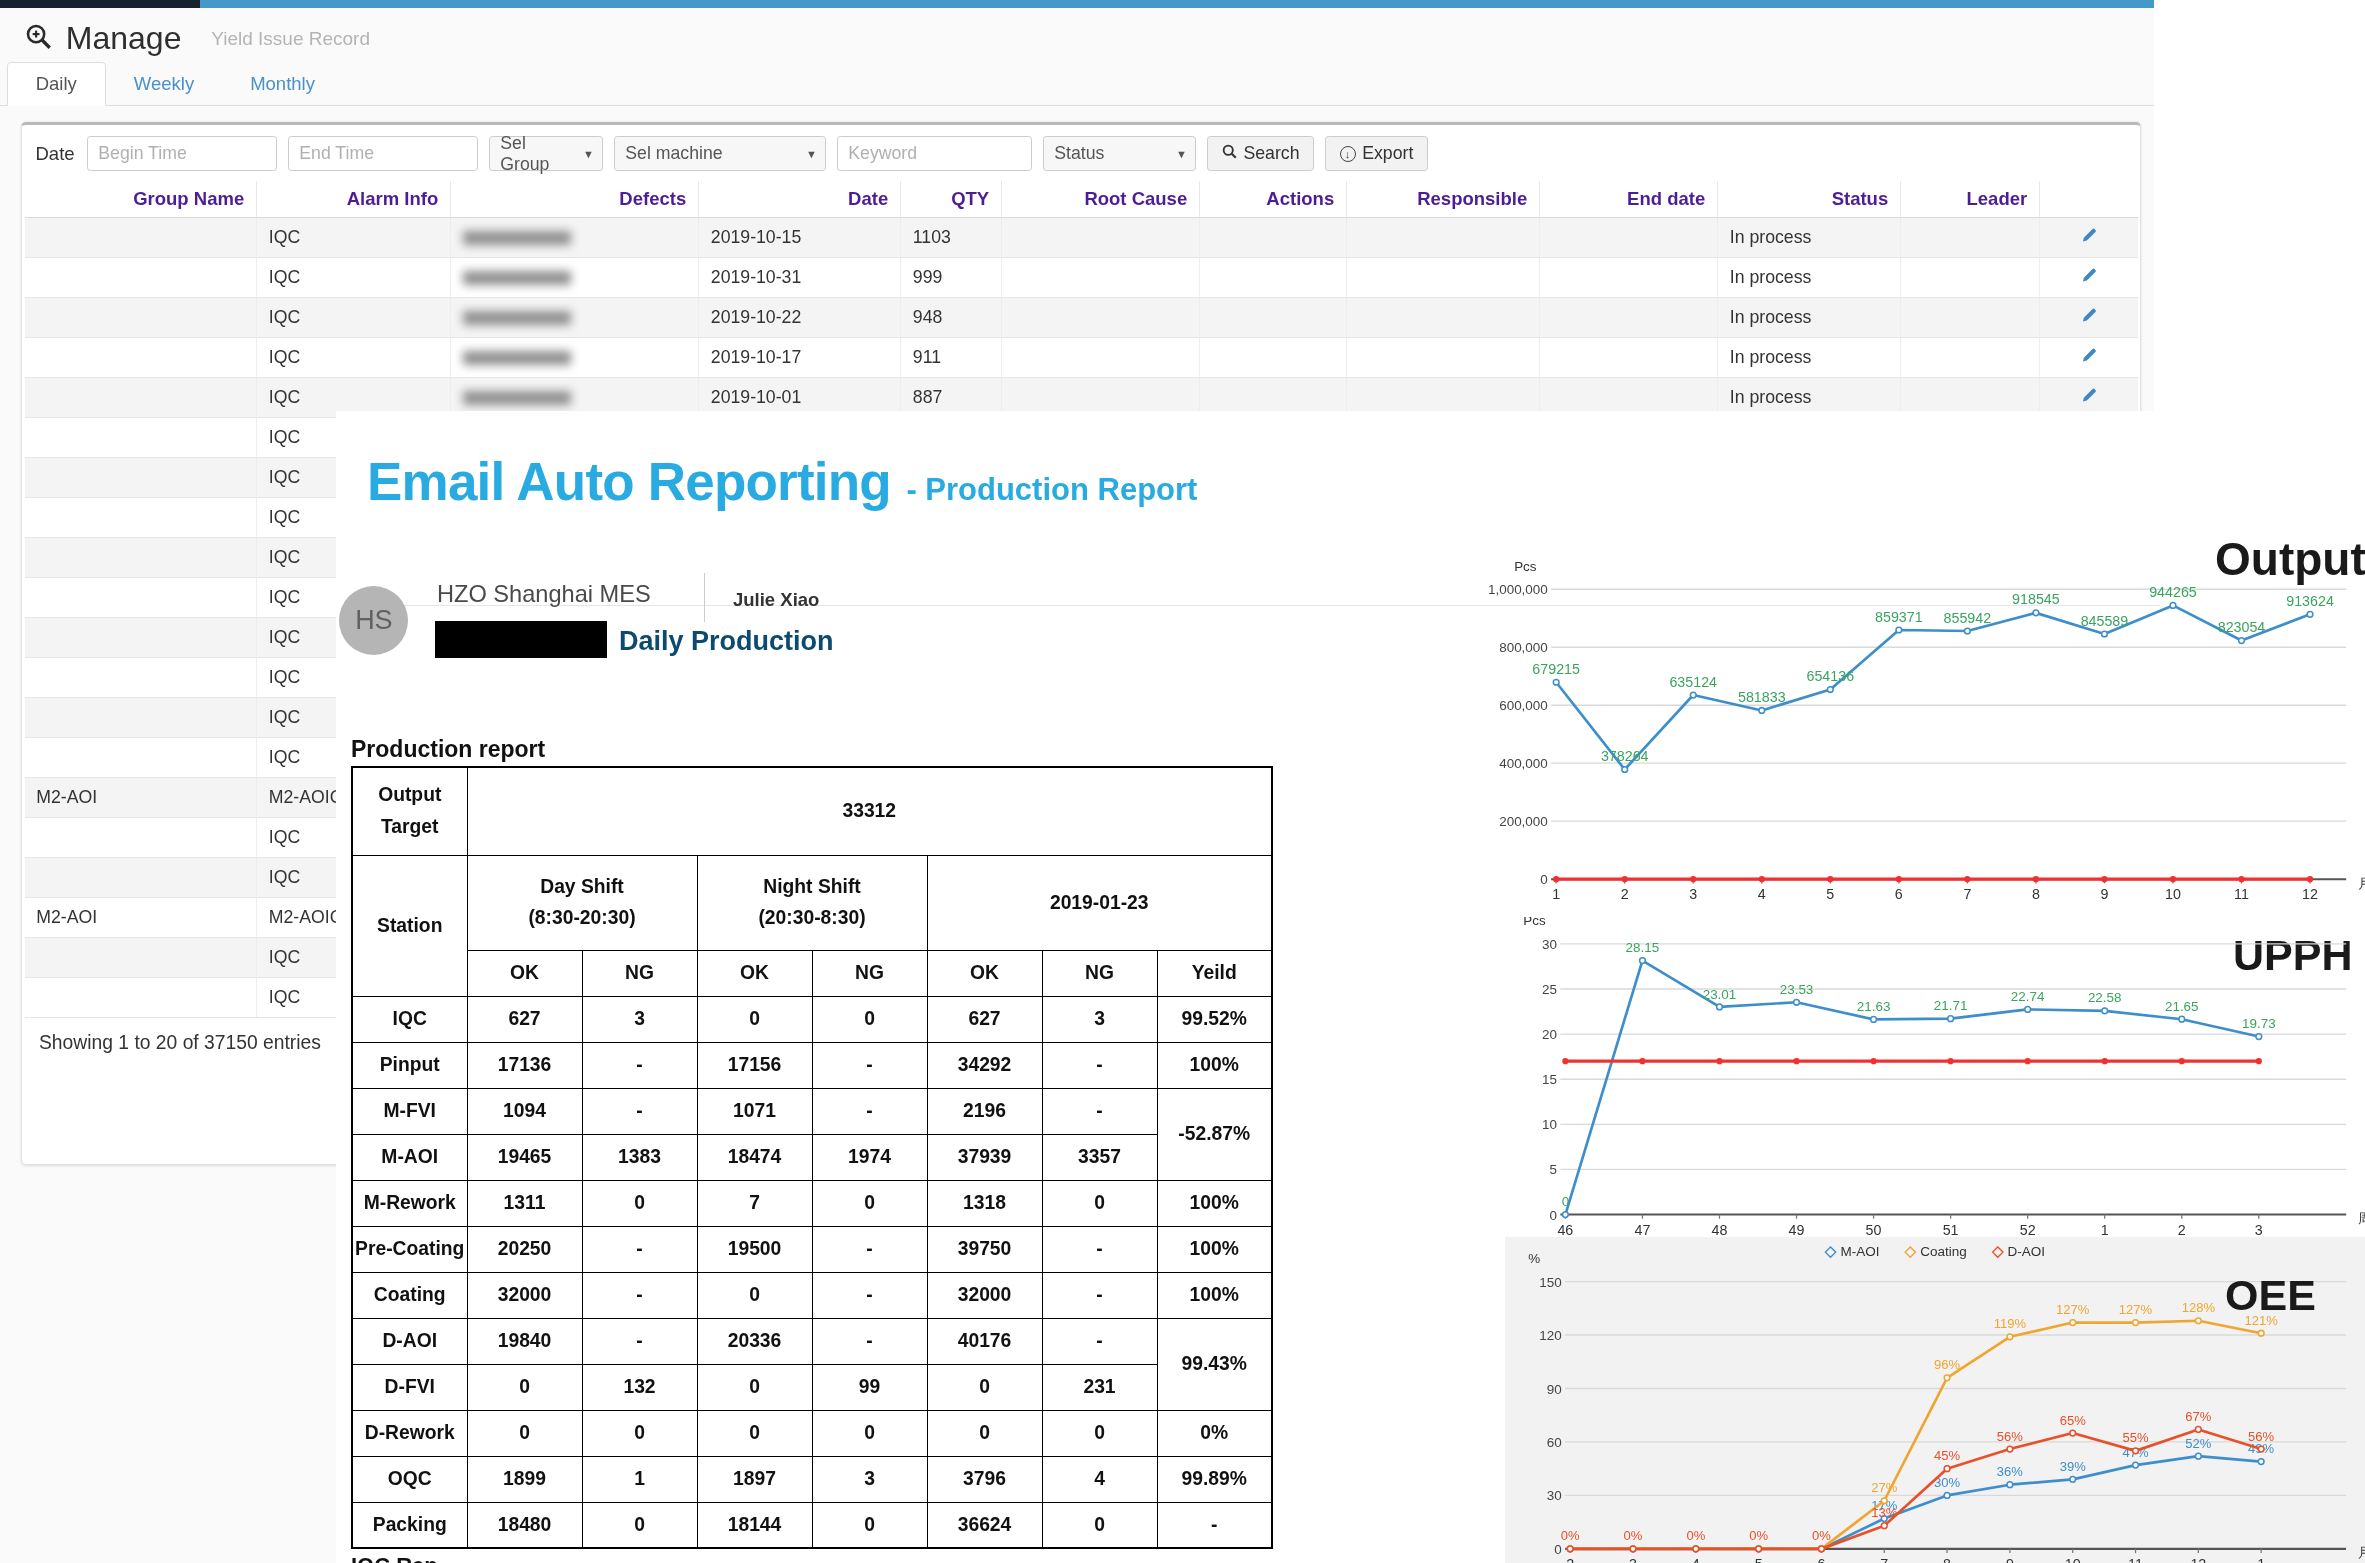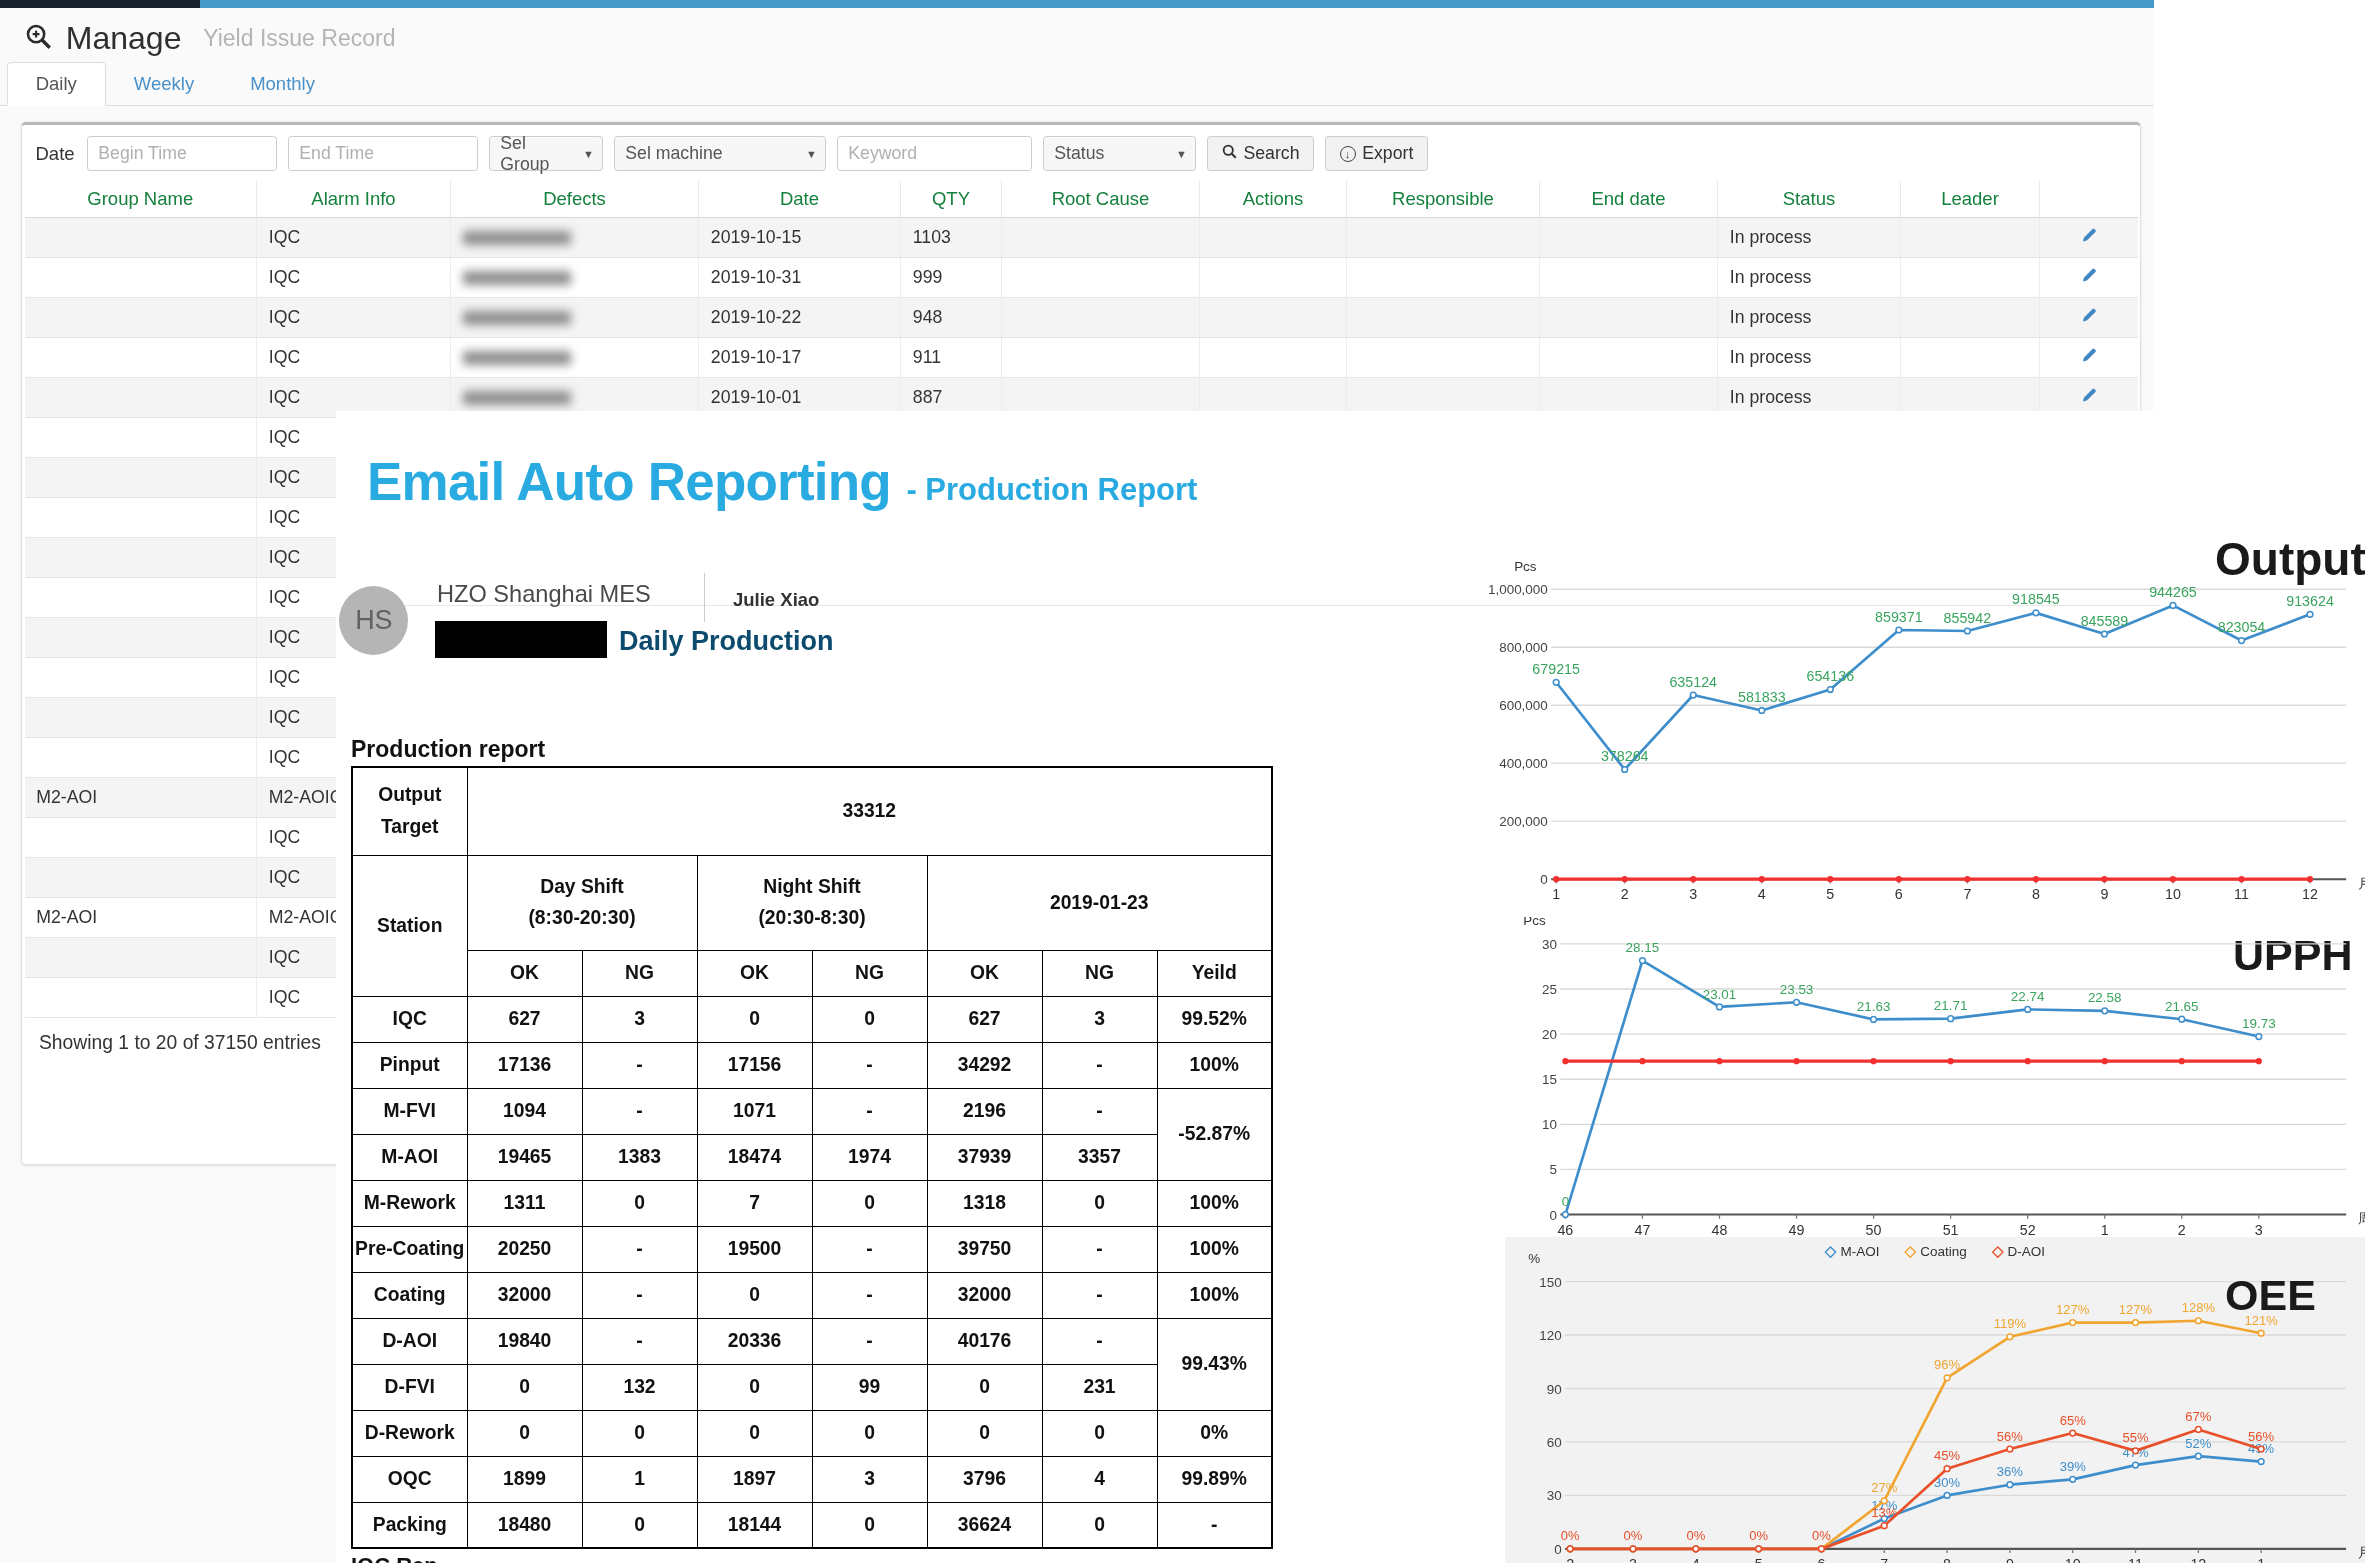--- a/index.html
+++ b/index.html
@@ -4,21 +4,21 @@
 <style>
   html,body{margin:0;padding:0;background:#fff;}
   .page{position:relative;width:2366px;height:1564px;overflow:hidden;background:#fff;
         font-family:"Liberation Sans",sans-serif;color:#333;}
   
   .app{position:absolute;left:0;top:0;width:2154px;height:1564px;background:#fafafa;}
   .topbar{position:absolute;left:0;top:0;width:2154px;height:8.4px;background:#4599c8;}
   .topbar-dark{position:absolute;left:0;top:0;width:200px;height:8.4px;background:#18222e;}
   .app-header{position:absolute;left:25px;top:18.5px;height:40px;display:flex;align-items:center;gap:11.8px;}
   .app-title{font-size:32px;color:#2f2f2f;}
-  .app-subtitle{font-size:23px;color:#b4b4b4;margin-left:10px;}
+  .app-subtitle{font-size:19px;color:#b4b4b4;margin-left:18px;}
   .tabs{position:absolute;left:0;top:61px;width:2154px;height:45px;border-bottom:0.8px solid #ddd;
         display:flex;align-items:flex-end;padding-left:6.7px;box-sizing:border-box;}
   .tab{font-size:18.5px;color:#4a90c9;padding:10px 28px;cursor:pointer;}
   .tab.active{background:#fff;color:#555;border:0.8px solid #ddd;border-bottom:0.8px solid #fff;
         border-radius:4.2px 4.2px 0 0;margin-bottom:-0.8px;}
   .panel{position:absolute;left:21px;top:122px;width:2120px;height:1043px;background:#fff;
         border:0.8px solid #e2e2e2;border-top:3.4px solid #b9b9b9;border-radius:5px;
         box-shadow:0 0.8px 2.5px rgba(0,0,0,.12);box-sizing:border-box;}
   .filters{display:flex;align-items:center;margin:11px 13.5px 10px 13.5px;gap:11px;}
   .flabel{font-size:18.5px;color:#333;margin-right:1.7px;}
@@ -26,21 +26,21 @@
         color:#333;font-family:"Liberation Sans",sans-serif;box-sizing:border-box;background:#fff;}
   .finput::placeholder{color:#b0b0b0;}
   .fselect{height:35px;border:0.8px solid #ccc;border-radius:3.4px;background:#f7f7f7;display:flex;
         align-items:center;justify-content:space-between;padding:0 8.4px 0 10px;font-size:17.7px;color:#555;
         box-sizing:border-box;cursor:pointer;}
   .caret{font-size:11px;color:#555;margin-left:8.4px;}
   .fbtn{height:35px;border:0.8px solid #ccc;border-radius:3.4px;background:#f2f2f2;display:flex;
         align-items:center;gap:6.7px;font-size:17.7px;color:#333;padding:0 13.5px;cursor:pointer;
         font-family:"Liberation Sans",sans-serif;}
   .grid{table-layout:fixed;border-collapse:collapse;width:2113px;margin:0 2.5px;}
-  .grid th{font-size:18.5px;font-weight:normal;color:#15803d;text-align:center;padding:0 11.8px;height:36px;
+  .grid th{font-size:18.5px;font-weight:bold;color:#4c1d95;text-align:right;padding:0 11.8px;height:36px;
         border-bottom:1.7px solid #d8d8d8;border-left:0.8px solid #e8e8e8;background:#fff;overflow:hidden;white-space:nowrap;}
   .grid th:first-child{border-left:none;}
   .grid td{font-size:17.7px;color:#333;padding:0 11.8px;height:39px;border-bottom:0.8px solid #e6e6e6;
         border-left:0.8px solid #ededed;overflow:hidden;white-space:nowrap;}
   .grid td:first-child{border-left:none;}
   .grid tr.odd td{background:#f4f4f4;}
   .blur-blob{display:inline-block;width:108px;height:14.3px;background:#8f8f8f;filter:blur(5px);
         border-radius:1.7px;vertical-align:middle;}
   .icon-cell{text-align:center;}
   .showing{font-size:19.3px;color:#333;margin:13.5px 0 0 17px;}

